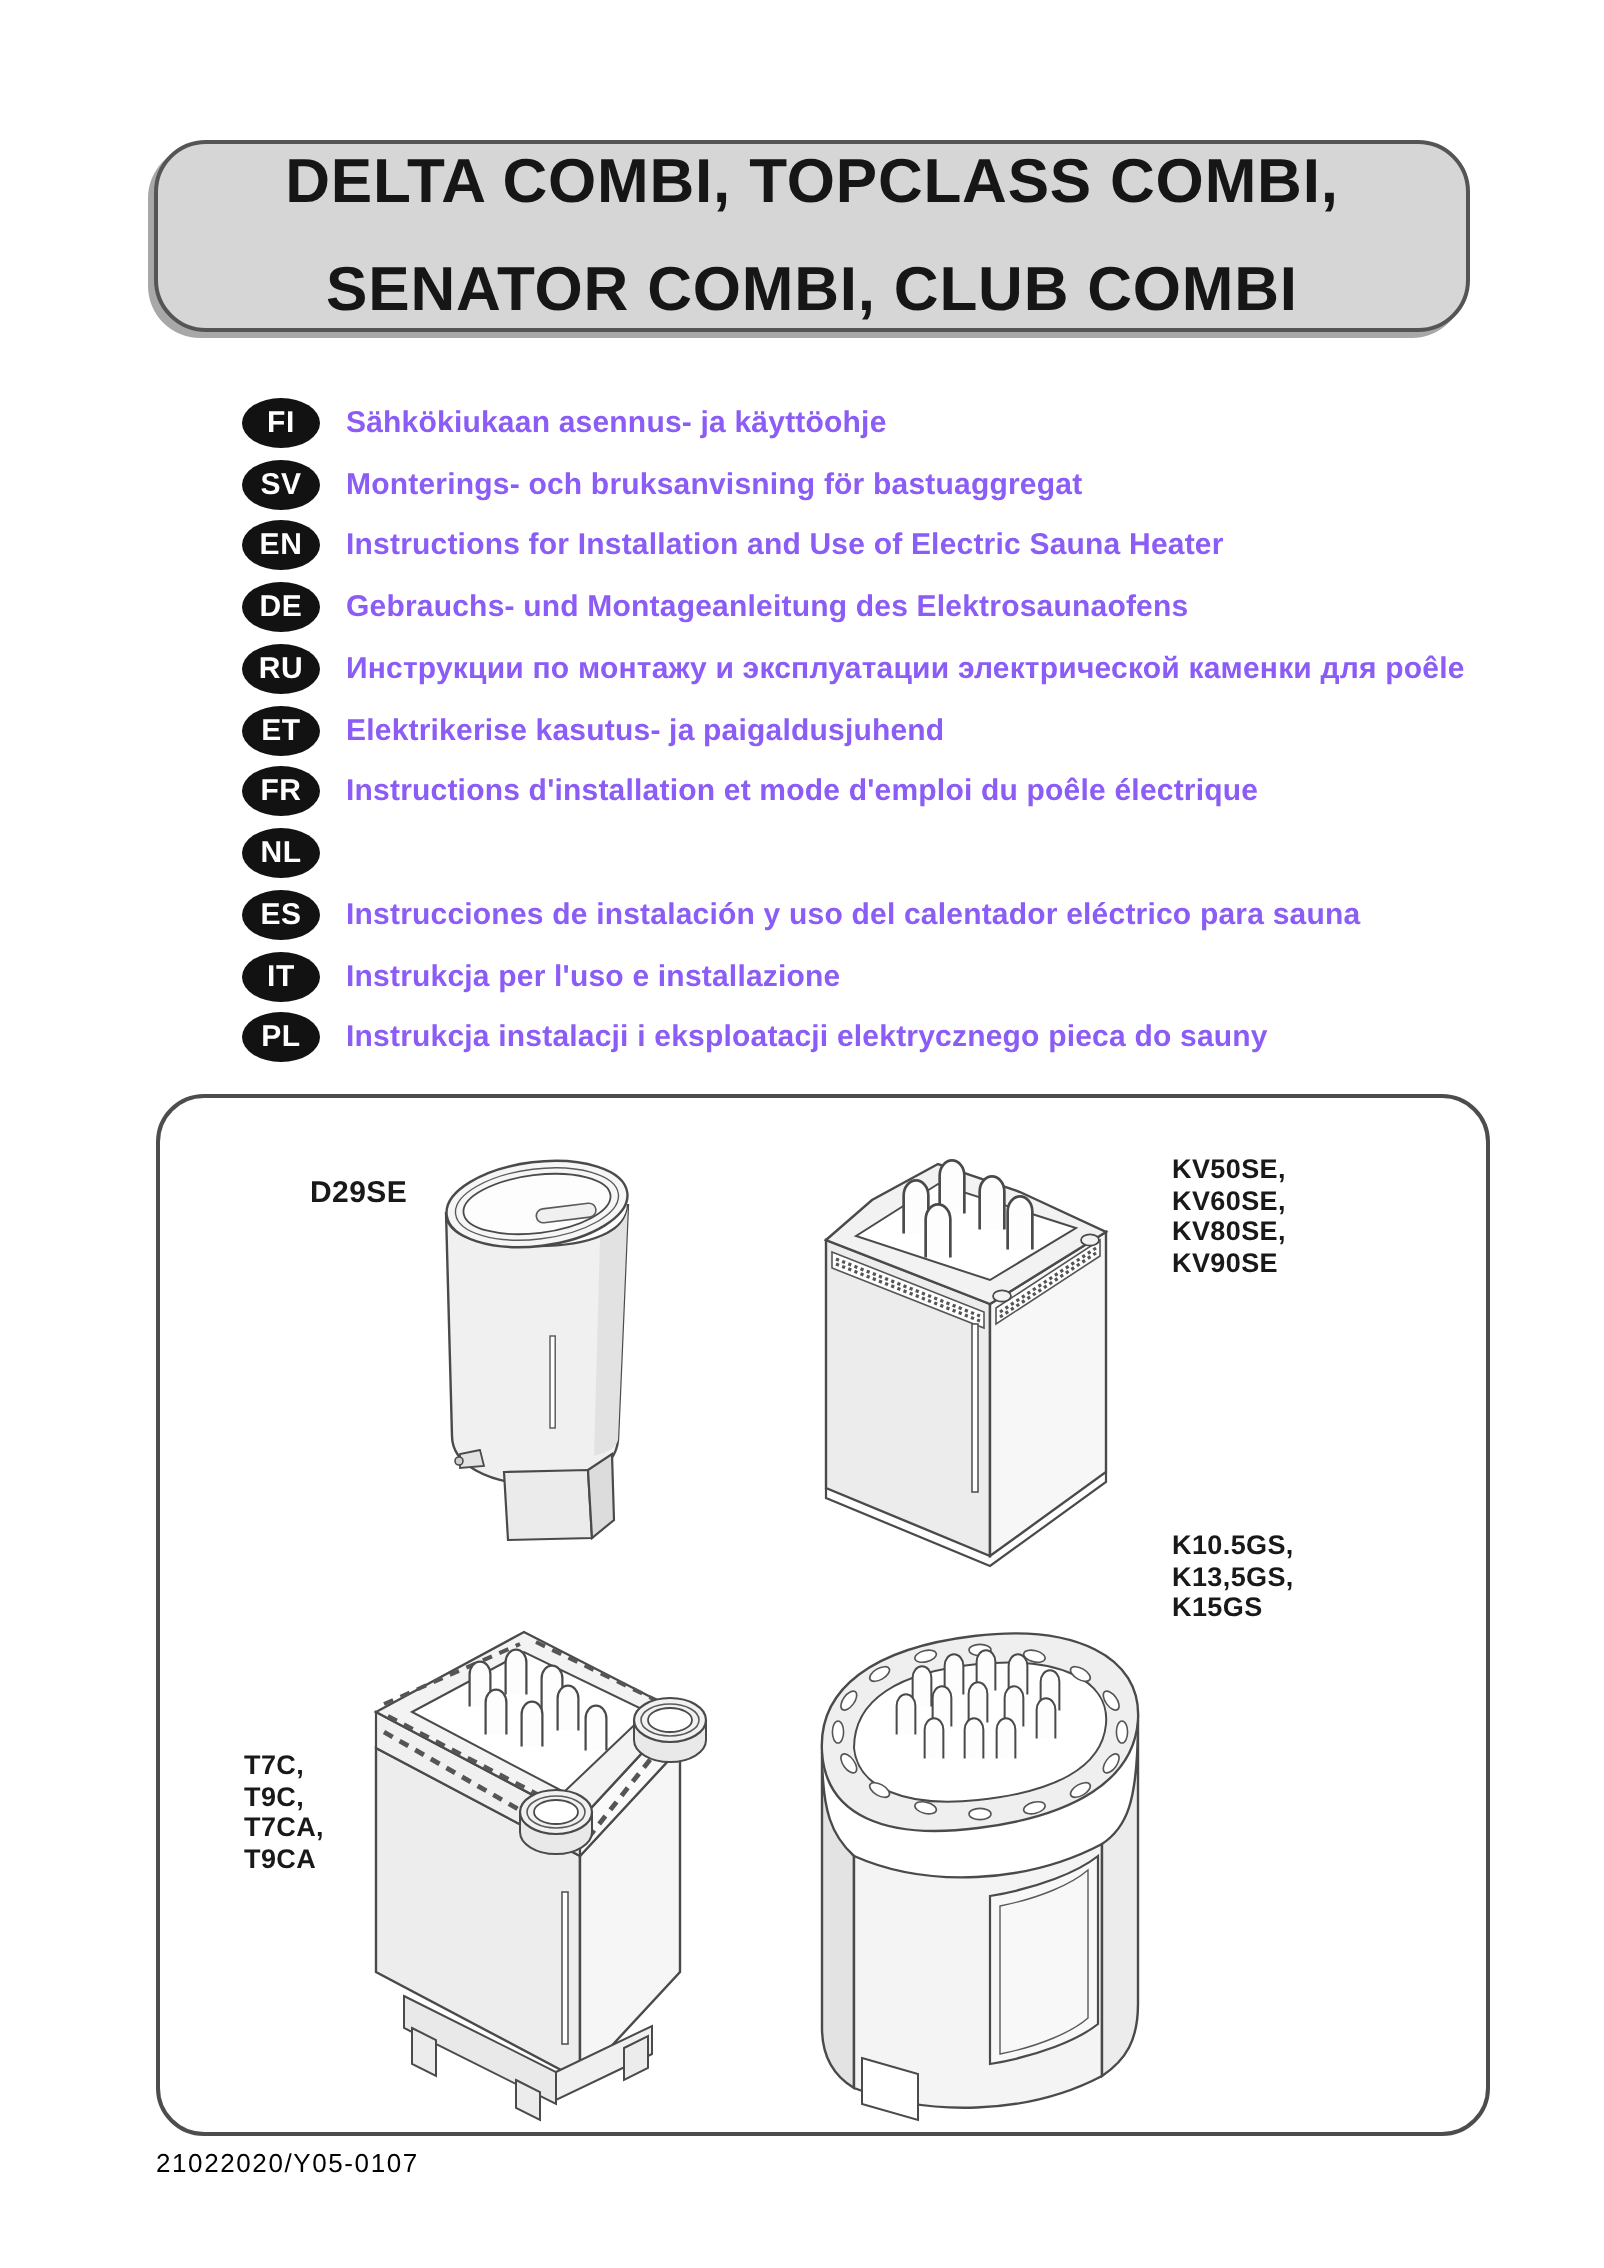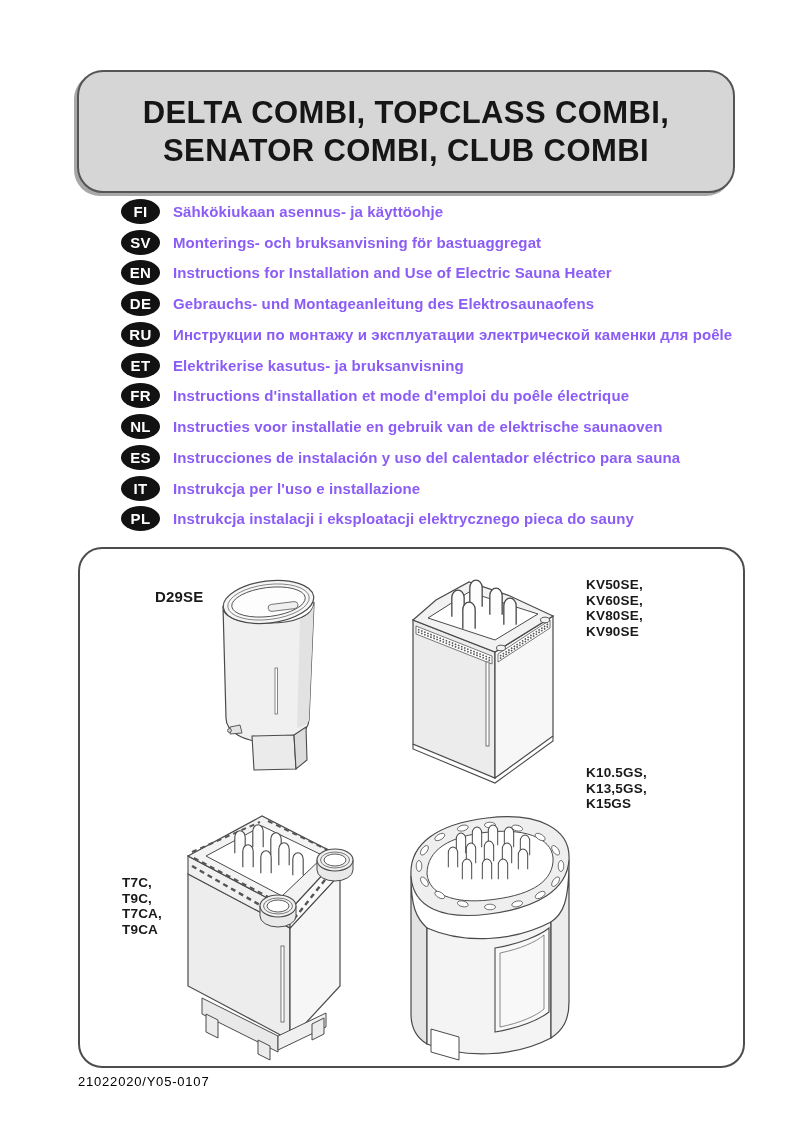--- a/index.html
+++ b/index.html
@@ -10,26 +10,26 @@
     --text:#1c1c1c;
     --figure-border:#4d4d4d;
   }
   *{box-sizing:border-box;}
   html,body{margin:0;padding:0;background:#ffffff;}
   body{width:802px;height:1134px;font-family:"Liberation Sans","DejaVu Sans",sans-serif;color:var(--text);}
   .page{position:relative;width:802px;height:1134px;background:#ffffff;overflow:hidden;}
 
   
   .title-box{
-    position:absolute;left:77px;top:70px;width:658px;height:123px;
+    position:absolute;left:77px;top:70px;width:658px;height:96px;
     background:var(--title-box-fill);
     border:2px solid var(--title-box-border);
     border-radius:26px;
     box-shadow:-3px 3px 0 #a8a8a8;
-    display:flex;flex-direction:column;justify-content:center;align-items:center;
+    display:flex;flex-direction:column;justify-content:space-between;align-items:center;
   }
   .title-line{
     font-size:31px;font-weight:bold;line-height:38px;letter-spacing:0.4px;
     color:#161616;text-align:center;white-space:nowrap;
   }
 
   
   .lang-list{
     position:absolute;left:121px;top:196px;width:640px;
     list-style:none;margin:0;padding:0;
@@ -95,29 +95,28 @@
     <li class="lang-row">
       <span class="badge">DE</span>
       <span class="lang-text">Gebrauchs- und Montageanleitung des Elektrosaunaofens</span>
     </li>
     <li class="lang-row">
       <span class="badge">RU</span>
       <span class="lang-text">Инструкции по монтажу и эксплуатации электрической каменки для poêle</span>
     </li>
     <li class="lang-row">
       <span class="badge">ET</span>
-      <span class="lang-text">Elektrikerise kasutus- ja bruksanvisning</span>
+      <span class="lang-text">Elektrikerise kasutus- ja paigaldusjuhend</span>
     </li>
     <li class="lang-row">
       <span class="badge">FR</span>
       <span class="lang-text">Instructions d'installation et mode d'emploi du poêle électrique</span>
     </li>
     <li class="lang-row">
       <span class="badge">NL</span>
-      <span class="lang-text">Instructies voor installatie en gebruik van de elektrische saunaoven</span>
     </li>
     <li class="lang-row">
       <span class="badge">ES</span>
       <span class="lang-text">Instrucciones de instalación y uso del calentador eléctrico para sauna</span>
     </li>
     <li class="lang-row">
       <span class="badge">IT</span>
       <span class="lang-text">Instrukcja per l'uso e installazione</span>
     </li>
     <li class="lang-row">

